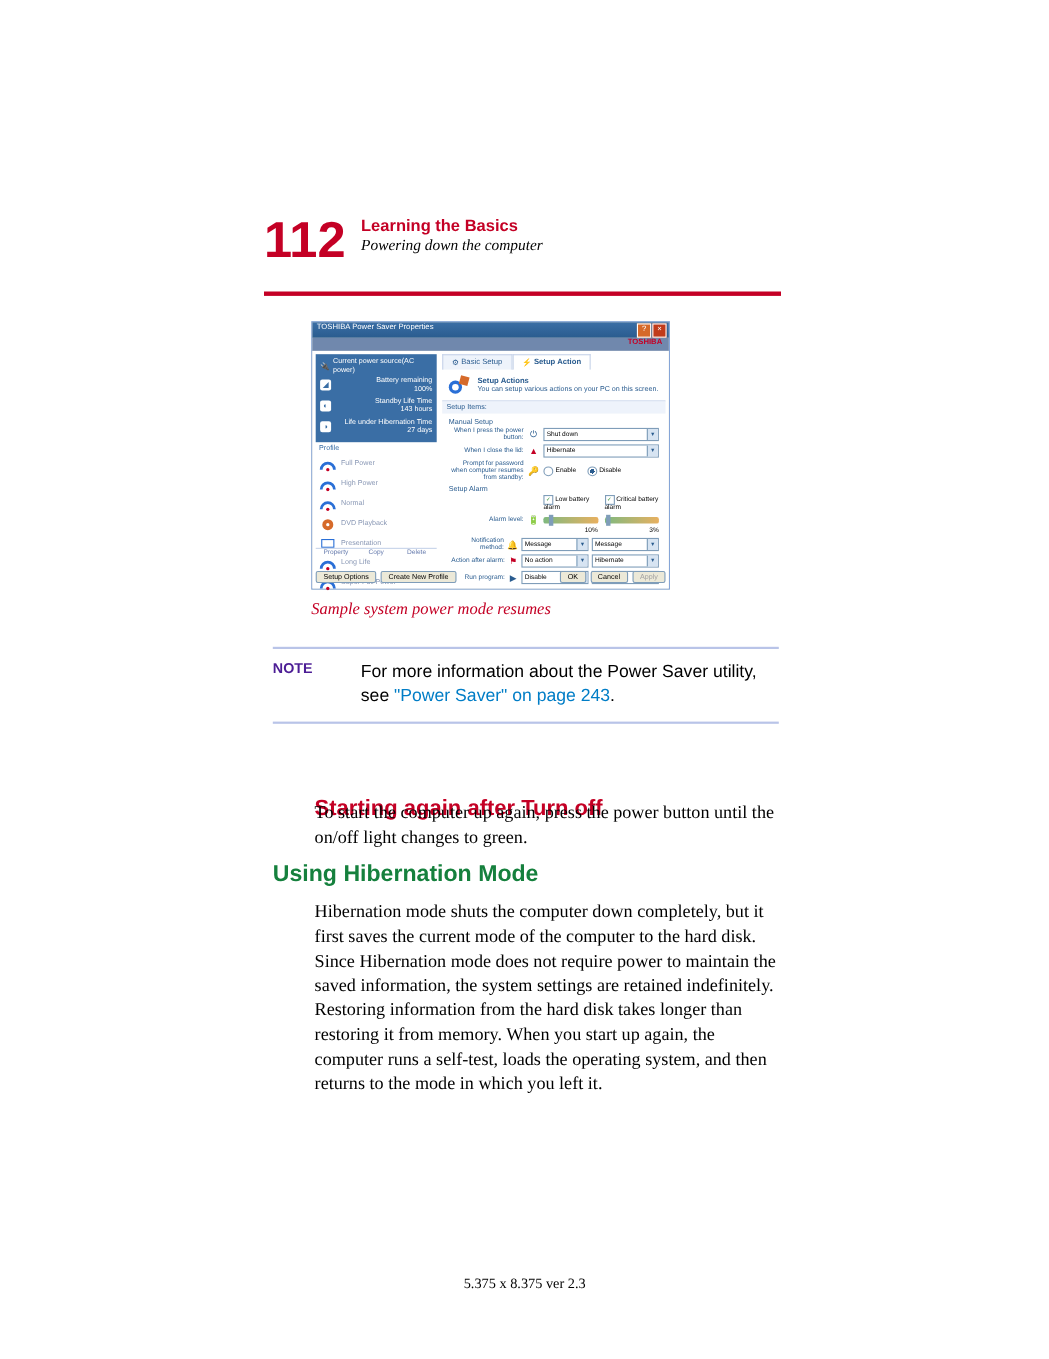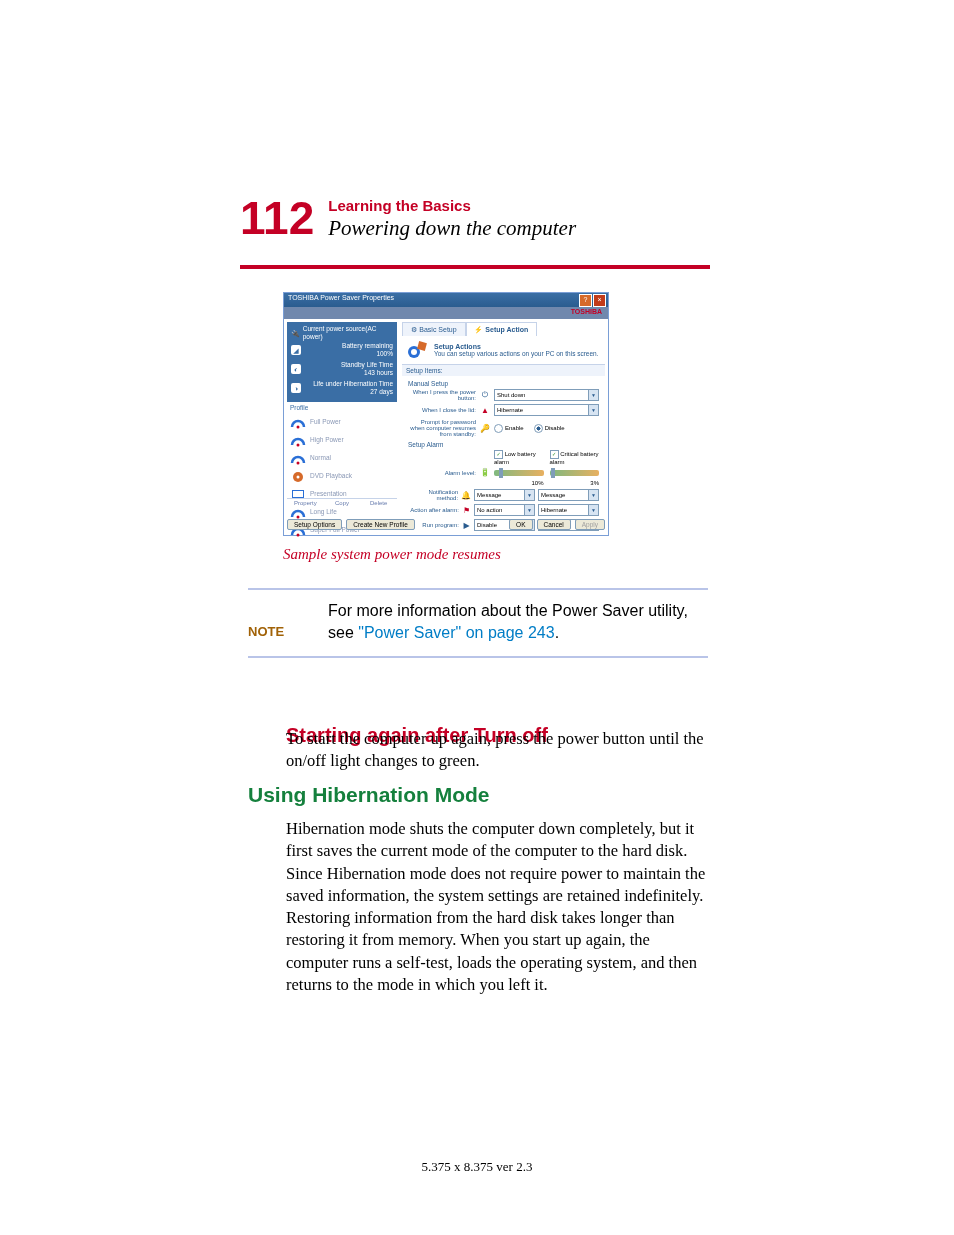--- a/index.html
+++ b/index.html
@@ -34,21 +34,21 @@
   }
   .header-text-col { margin-top: 2px; }
   .chapter {
     font-family: Arial, Helvetica, sans-serif;
     font-weight: bold;
     font-size: 15px;
     color: #c40025;
   }
   .section-italic {
     font-style: italic;
-    font-size: 21px;
+    font-size: 14px;
     color: #000;
     margin-top: 2px;
   }
   .top-rule {
     position: absolute;
     left: 240px;
     top: 265px;
     width: 470px;
     height: 4px;
     background: #c40025;
@@ -321,25 +321,24 @@
   .note-block {
     position: absolute;
     left: 248px;
     top: 600px;
     width: 460px;
     display: flex;
   }
   .note-label {
     font-family: Arial, Helvetica, sans-serif;
     font-weight: bold;
-    color: #a16207;
+    color: #4c1d95;
     font-size: 13px;
     width: 80px;
     flex-shrink: 0;
-    margin-top: 24px;
   }
   .note-text {
     font-family: Arial, Helvetica, sans-serif;
     font-size: 16px;
     color: #000;
     line-height: 1.35;
   }
   .note-link { color: #007dc6; }
   .note-hr2 {
     position: absolute;

